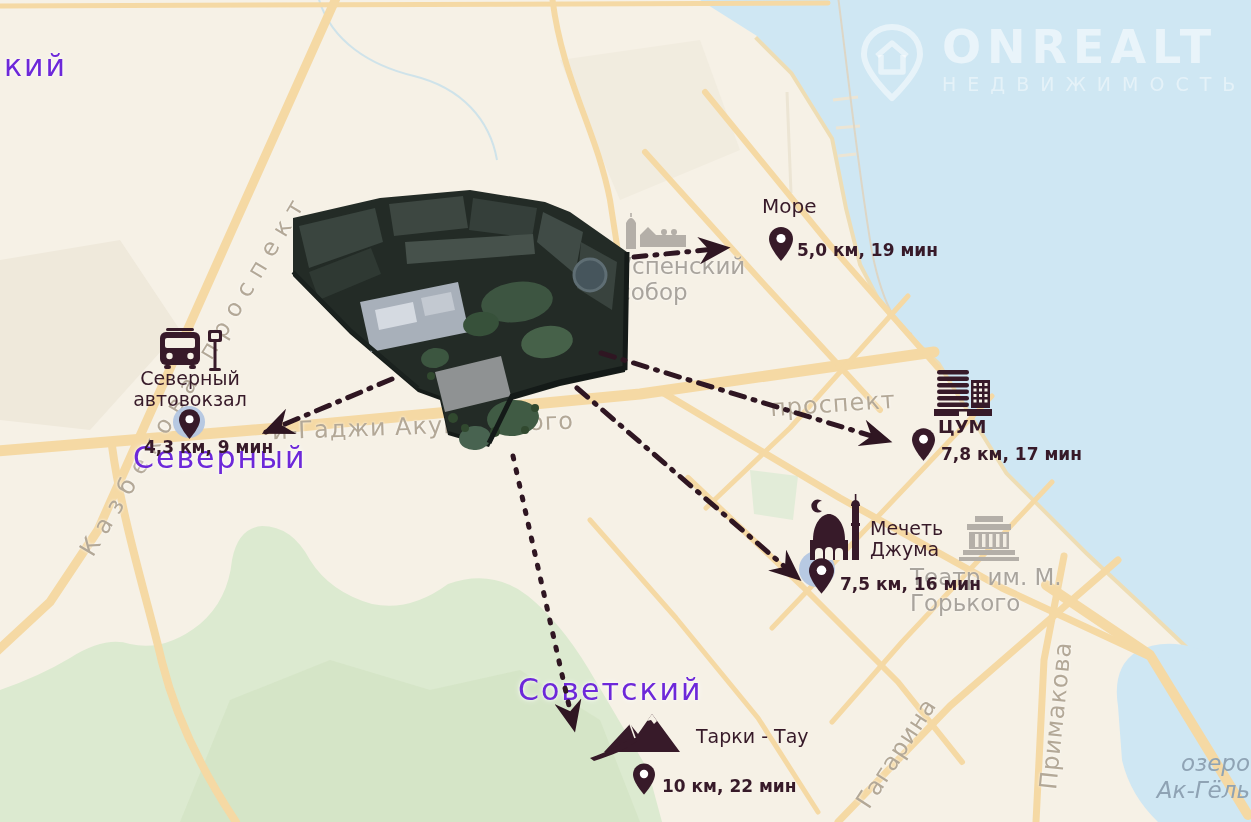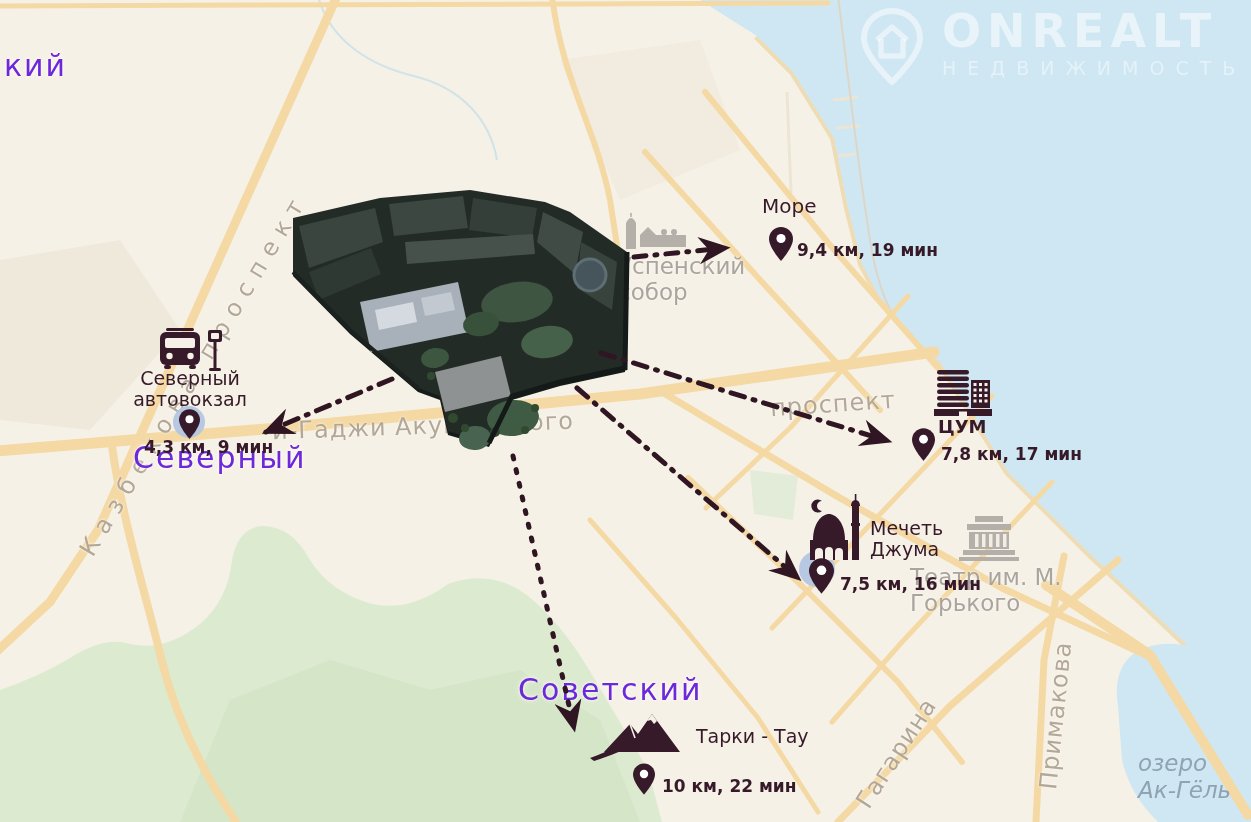--- a/index.html
+++ b/index.html
@@ -12,28 +12,28 @@
   .abs{position:absolute;white-space:nowrap}
   
   .map-city{font-size:42px;color:#b9b2a8;letter-spacing:2px;
     text-shadow:0 0 3px rgba(255,255,255,.9),0 0 6px rgba(255,255,255,.7)}
   .map-district{font-size:30px;color:#6d28d9;letter-spacing:2px;
     text-shadow:0 0 3px rgba(255,255,255,.9),0 0 6px rgba(255,255,255,.7)}
   .map-poi{font-size:23px;color:#a9a49d;line-height:26px;
     text-shadow:0 0 3px rgba(255,255,255,.9)}
   .map-street{font-size:24px;color:#b3a897;letter-spacing:1px;
     text-shadow:0 0 3px rgba(255,255,255,.85)}
-  .map-lake{font-size:23px;font-style:italic;color:#8fa3b4;line-height:27px;text-align:left}
+  .map-lake{font-size:23px;font-style:italic;color:#8fa3b4;line-height:27px;text-align:right}
   
   .lm-name{font-size:19px;font-weight:normal;color:#371a29;line-height:21px}
   .lm-name-big{font-size:18px;font-weight:bold;color:#371a29}
   .lm-dist{font-size:17px;font-weight:bold;color:#371a29}
   .poi-circle{position:absolute;border-radius:50%;background:#b3c6e2;opacity:.95}
   
-  .logo{position:absolute;left:856px;top:6px;display:flex;align-items:flex-start;z-index:7}
+  .logo{position:absolute;left:856px;top:22px;display:flex;align-items:flex-start;z-index:7}
   .logo-text{margin-left:14px}
   .logo-brand{font-size:46px;font-weight:bold;letter-spacing:6px;color:rgba(255,255,255,.55);line-height:50px}
   .logo-tag{font-size:19px;letter-spacing:11px;color:rgba(255,255,255,.45);margin-top:1px}
   .z2{z-index:2}.z3{z-index:3}.z4{z-index:4}.z5{z-index:5}.z6{z-index:6}
 </style>
 </head>
 <body>
 
 <div class="stage">
 
@@ -198,21 +198,21 @@
       <path d="M513,456 L574,728" stroke-dasharray="3 11" marker-end="url(#ah)"></path>
     </g>
   </svg>
 
   <div class="abs z6" style="left:0;top:0">
     <div class="abs lm-name" style="left:762px;top:196px;font-size:20px">Море</div>
     <svg class="abs" style="left:769px;top:227px" width="24" height="34" viewBox="0 0 24 34">
       <path d="M12 0C5.4 0 0 5.4 0 12c0 8.5 12 22 12 22s12-13.5 12-22C24 5.4 18.6 0 12 0z" fill="#371a29"></path>
       <circle cx="12" cy="11.5" r="4.6" fill="#ffffff"></circle>
     </svg>
-    <div class="abs lm-dist" style="left:797px;top:240px">9,4 км, 19 мин</div>
+    <div class="abs lm-dist" style="left:797px;top:240px">5,0 км, 19 мин</div>
   </div>
 
   <div class="abs z6" style="left:0;top:0">
     <svg class="abs" style="left:158px;top:326px" width="68" height="50" viewBox="0 0 68 50">
       <g fill="#371a29">
         <rect x="8" y="2" width="28" height="3" rx="1.5"></rect>
         <rect x="2" y="6" width="40" height="33" rx="6"></rect>
         <rect x="6" y="39" width="7" height="4" rx="2"></rect>
         <rect x="31" y="39" width="7" height="4" rx="2"></rect>
         <rect x="50" y="4" width="14" height="12" rx="2"></rect>

